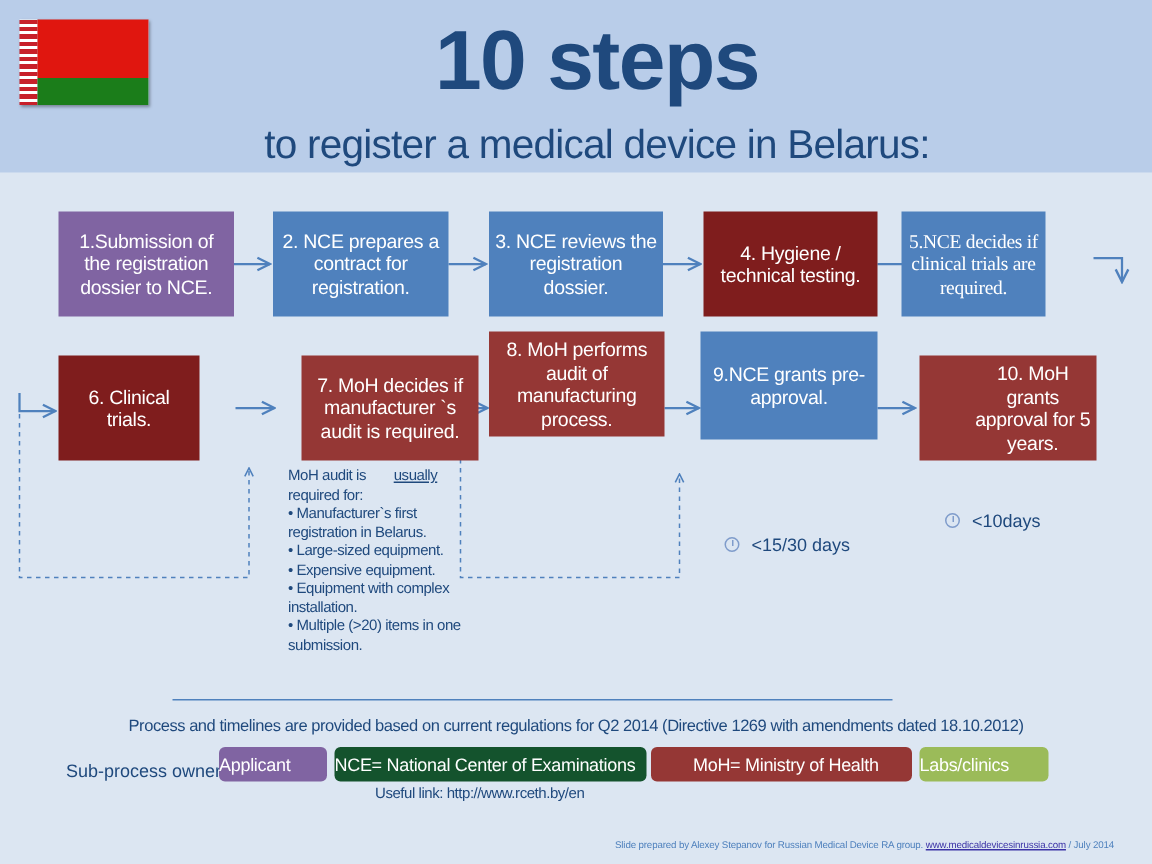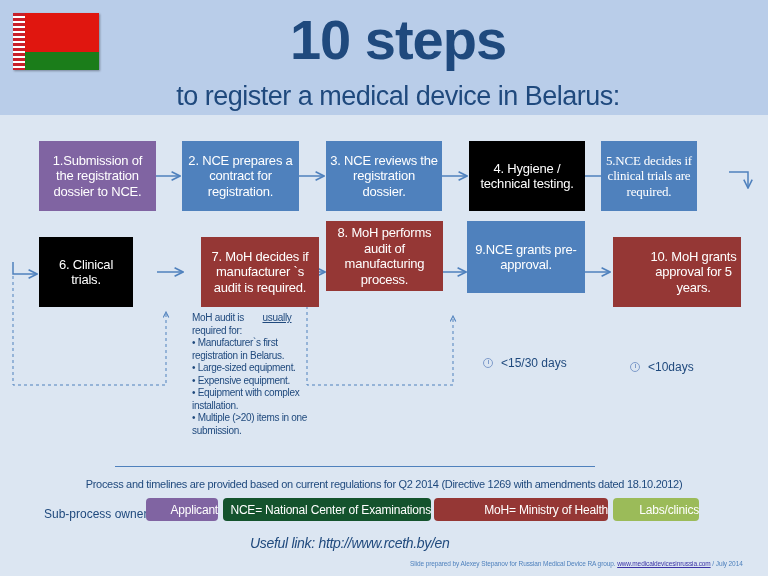--- a/index.html
+++ b/index.html
@@ -36,21 +36,21 @@
   }
 
   .step {
     position: absolute; color: #fff; text-align: center;
     display: flex; align-items: center; justify-content: center;
     font-size: 13px; line-height: 15.5px; padding: 4px;
     letter-spacing: -0.2px;
   }
   .purple { background: #8064a2; }
   .blue { background: #4f81bd; }
-  .green { background: #000000; }
+  .green { background: #7f1d1d; }
   .red { background: #953735; }
 
   .timing {
     position: absolute; font-size: 12px; color: #1f497d; white-space: nowrap;
     display: flex; align-items: center; gap: 8px; line-height: 14px; margin-top: 36px;
   }
   .clock {
     display: inline-block; width: 10px; height: 10px; border: 1px solid #7f9ccb;
     border-radius: 50%; position: relative;
   }
@@ -71,25 +71,25 @@
   }
   .disclaimer {
     position: absolute; left: 0; top: 478px; width: 768px; text-align: center;
     font-size: 11px; color: #1f497d; letter-spacing: -0.3px;
   }
   .legend-label {
     position: absolute; left: 44px; top: 507px; font-size: 12px; color: #1f497d;
   }
   .legend-chip {
     position: absolute; top: 498px; height: 23px; border-radius: 4px;
-    color: #fff; font-size: 12px; display: flex; align-items: center; justify-content: flex-end;
+    color: #fff; font-size: 12px; display: flex; align-items: center; justify-content: flex-start;
     letter-spacing: -0.2px;
   }
   .useful {
-    position: absolute; left: 250px; top: 535px; font-size: 14px; color: #1f497d; letter-spacing: -0.3px; font-style: italic;
+    position: absolute; left: 250px; top: 524px; font-size: 10px; color: #1f497d; letter-spacing: -0.3px;
   }
   .credit {
     position: absolute; left: 410px; top: 560px; font-size: 6.5px; color: #4f81bd; white-space: nowrap; letter-spacing: -0.1px;
   }
   .credit a { color: #3b33a6; text-decoration: underline; }
 </style>
 </head>
 <body>
 
 <div class="header">
@@ -170,29 +170,29 @@
 </div>
 <div class="step red" style="left:201px;top:237px;width:118px;height:70px;">
   <span>7. MoH decides if manufacturer `s audit  is required.</span>
 </div>
 <div class="step red" style="left:326px;top:221px;width:117px;height:70px;">
   <span>8. MoH performs audit of manufacturing process.</span>
 </div>
 <div class="step blue" style="left:467px;top:221px;width:118px;height:72px;">
   <span>9.NCE grants pre-approval.</span>
 </div>
-<div class="step red" style="left:613px;top:237px;width:128px;height:70px;padding-left:37px;">
+<div class="step red" style="left:613px;top:237px;width:118px;height:70px;padding-left:37px;">
   <span>10. MoH grants approval for 5 years.</span>
 </div>
 
 <div class="timing" style="left:483px;top:320px;">
   <span class="clock"></span>
   <span>&lt;15/30 days</span>
 </div>
-<div class="timing" style="left:630px;top:324px;">
+<div class="timing" style="left:630px;top:304px;">
   <span class="clock"></span>
   <span>&lt;10days</span>
 </div>
 
 <div class="note">
   <div><span>MoH audit is </span><u>usually</u><span> required for:</span></div>
   <div>• Manufacturer`s first registration in Belarus.</div>
   <div>• Large-sized equipment.</div>
   <div>• Expensive equipment.</div>
   <div>• Equipment with complex installation.</div>
@@ -202,21 +202,21 @@
 <div class="rule"></div>
 <div class="disclaimer">Process and timelines are provided  based on current regulations for Q2 2014 (Directive 1269 with amendments dated 18.10.2012)</div>
 
 <div class="legend-label">Sub-process owner:</div>
 <div class="legend-chip" style="left:146px;width:72px;background:#8064a2;">
   <span>Applicant</span>
 </div>
 <div class="legend-chip" style="left:223px;width:208px;background:#14532d;">
   <span>NCE= National Center of Examinations</span>
 </div>
-<div class="legend-chip" style="left:434px;width:174px;background:#953735;">
+<div class="legend-chip" style="left:434px;width:174px;background:#953735;padding-left:28px;">
   <span>MoH= Ministry of Health</span>
 </div>
 <div class="legend-chip" style="left:613px;width:86px;background:#9bbb59;">
   <span>Labs/clinics</span>
 </div>
 
 <div class="useful">Useful link: http://www.rceth.by/en</div>
 
 <div class="credit">
   <span>Slide prepared by Alexey Stepanov for Russian  Medical Device RA group. </span><a>www.medicaldevicesinrussia.com</a><span> / July 2014</span>

